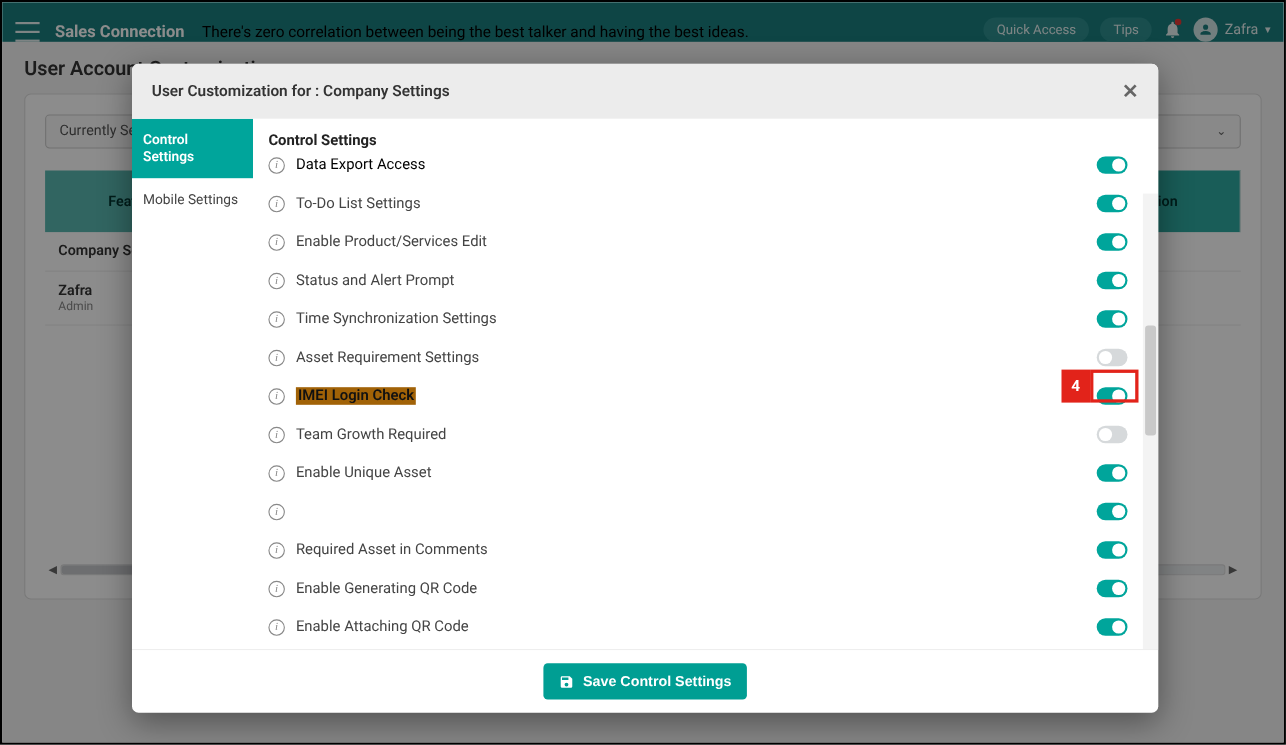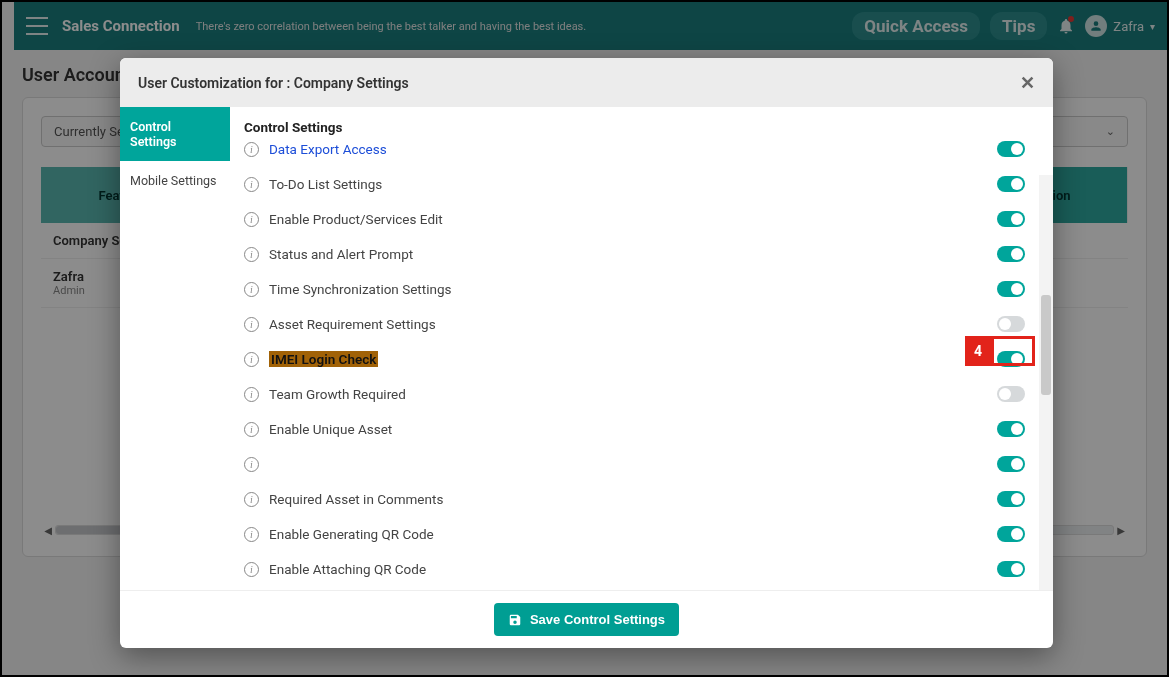--- a/index.html
+++ b/index.html
@@ -8,36 +8,35 @@
     background: #f5f5f5;
     width: 1169px;
     height: 677px;
     overflow: hidden;
     border: 2px solid #000;
     position: relative;
   }
   
   .topbar {
     background: #1b7e7e;
-    height: 48px;
+    height: 36px;
     display: flex;
-    align-items: center;
+    align-items: flex-end;
     padding: 0 12px;
     color: #e6f1f1;
     font-size: 13px;
-    margin-left: 12px;
   }
   .hamburger {
     width: 22px; height: 18px; display:flex; flex-direction:column; justify-content:space-between; cursor:pointer; margin-right:14px;
   }
   .hamburger span { display:block; height:2px; background:#e6f1f1; }
   .brand { font-weight:700; font-size:15px; color:#fff; margin-right:16px; }
-  .tagline { color:#e5e5e5; font-size:11px; }
+  .tagline { color:#000000; font-size:14px; }
   .top-right { margin-left:auto; display:flex; align-items:center; gap:10px; }
-  .pill { background:#2e8f8f; color:#e6f1f1; padding:4px 12px; border-radius:12px; font-size:17px; cursor:pointer;font-weight:bold; }
+  .pill { background:#2e8f8f; color:#e6f1f1; padding:4px 12px; border-radius:12px; font-size:12px; cursor:pointer; }
   .bell { position:relative; width:18px; height:18px; cursor:pointer; }
   .bell svg { fill:#e6f1f1; }
   .bell .dot { position:absolute; top:-1px; right:1px; width:6px; height:6px; background:#e53935; border-radius:50%; }
   .user-chip { display:flex; align-items:center; gap:6px; cursor:pointer; font-size:13px; }
   .avatar { width:22px; height:22px; border-radius:50%; background:#cfe5e5; display:flex; align-items:center; justify-content:center; }
   .avatar svg { fill:#1b7e7e; width:14px; height:14px; }
   .chev { font-size:10px; color:#e6f1f1; }
 
   
   .page {
@@ -88,21 +87,21 @@
   .side-tabs { width:110px; flex-shrink:0; }
   .side-tab { padding:12px 10px; font-size:12.5px; color:#444; cursor:pointer; }
   .side-tab.active { background:#00a59b; color:#fff; font-weight:600; }
   .settings-pane { flex:1; display:flex; flex-direction:column; position:relative; }
   .pane-title { padding:12px 14px 6px; font-size:13.5px; font-weight:700; color:#222; }
   .settings-scroll { flex:1; overflow-y:hidden; padding:0 6px 0 14px; position:relative;}
   .setting-row { display:flex; align-items:center; padding:10px 0 9px; }
   .info-ico { width:15px; height:15px; border:1.3px solid #888; border-radius:50%; display:flex; align-items:center; justify-content:center; font-size:10px; color:#888; margin-right:10px; flex-shrink:0; font-style:italic; font-family:Georgia,serif; cursor:pointer;}
   .setting-label { font-size:13.5px; color:#444; }
   .setting-label.hl { background:#a16207; color:#111; font-weight:600; padding:0 2px; }
-  .setting-row.cut .setting-label { color:#1d4ed8; }
+  .setting-row.cut .setting-label { color:#000000; }
   .setting-row.cut { padding-top:0; }
 
   
   .toggle { margin-left:auto; margin-right:22px; width:28px; height:16px; border-radius:8px; background:#00a59b; position:relative; cursor:pointer; }
   .toggle .knob { position:absolute; top:2px; width:12px; height:12px; border-radius:50%; background:#fff; right:2px; }
   .toggle.off { background:#d6d9db; }
   .toggle.off .knob { right:auto; left:2px; }
 
   
   .callout { position:absolute; border:3px solid #e2231a; width:44px; height:30px; left:989px; top:334px; z-index:5;}

